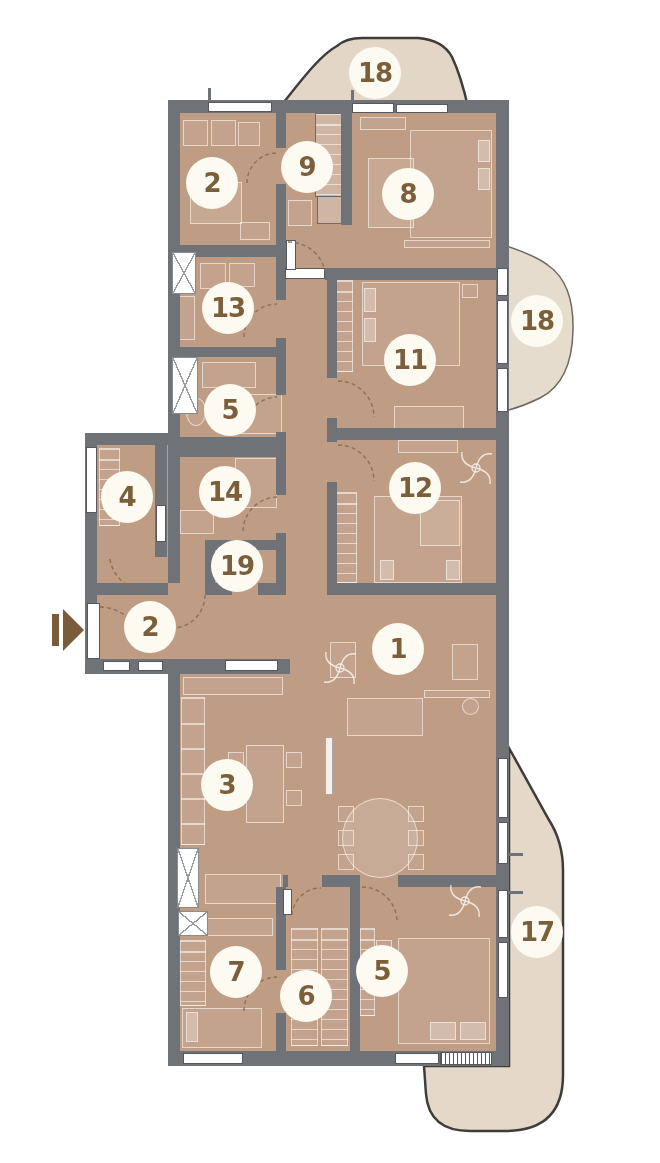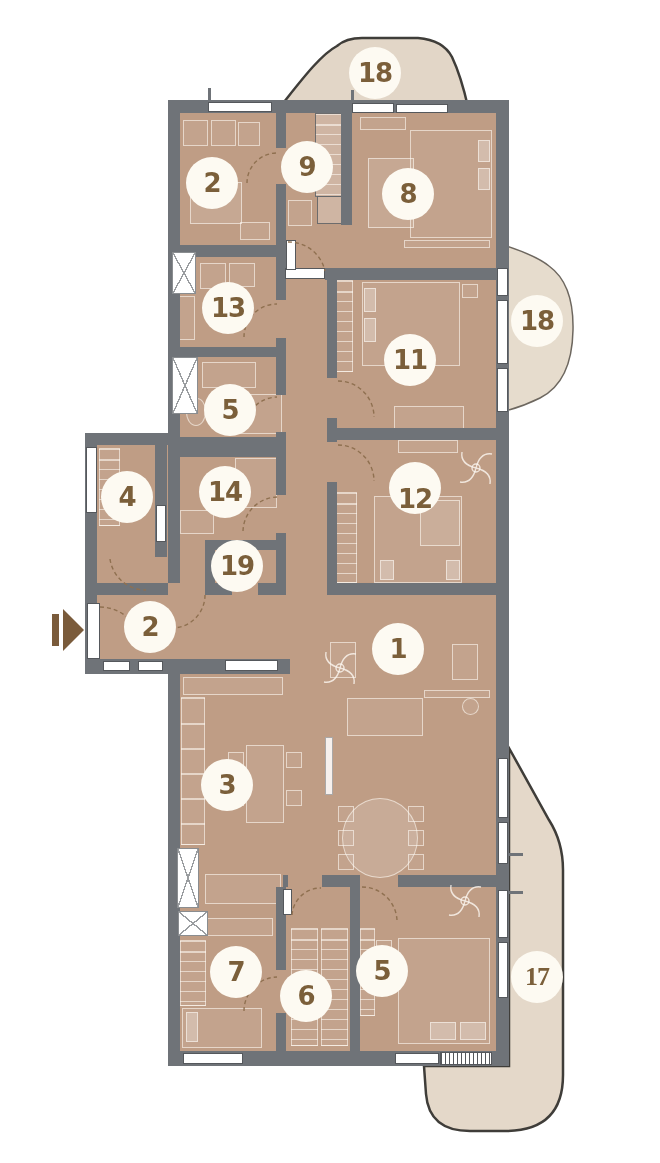--- a/index.html
+++ b/index.html
@@ -262,36 +262,36 @@
       </div>
       <div class="circ" style="left: 281px; top: 141px;">
         <span>9</span>
       </div>
       <div class="circ" style="left: 186px; top: 157px;">
         <span>2</span>
       </div>
       <div class="circ" style="left: 384px; top: 334px;">
         <span>11</span>
       </div>
-      <div class="circ" style="left: 389px; top: 462px; align-items: flex-end;">
+      <div class="circ" style="left: 389px; top: 462px;">
         <span>12</span>
       </div>
       <div class="circ" style="left: 202px; top: 282px; align-items: center;">
         <span>13</span>
       </div>
       <div class="circ" style="left: 199px; top: 466px;">
         <span>14</span>
       </div>
       <div class="circ" style="left: 204px; top: 384px;">
         <span>5</span>
       </div>
       <div class="circ" style="left: 211px; top: 540px;">
         <span>19</span>
       </div>
-      <div class="circ" style="left: 511px; top: 951px; font-family: Liberation Serif, serif;">
+      <div class="circ" style="left: 511px; top: 906px;">
         <span>17</span>
       </div>
       <div class="circ" style="left: 511px; top: 295px;">
         <span>18</span>
       </div>
       <div class="circ" style="left: 349px; top: 47px;">
         <span>18</span>
       </div>
     </div>
 </div>

